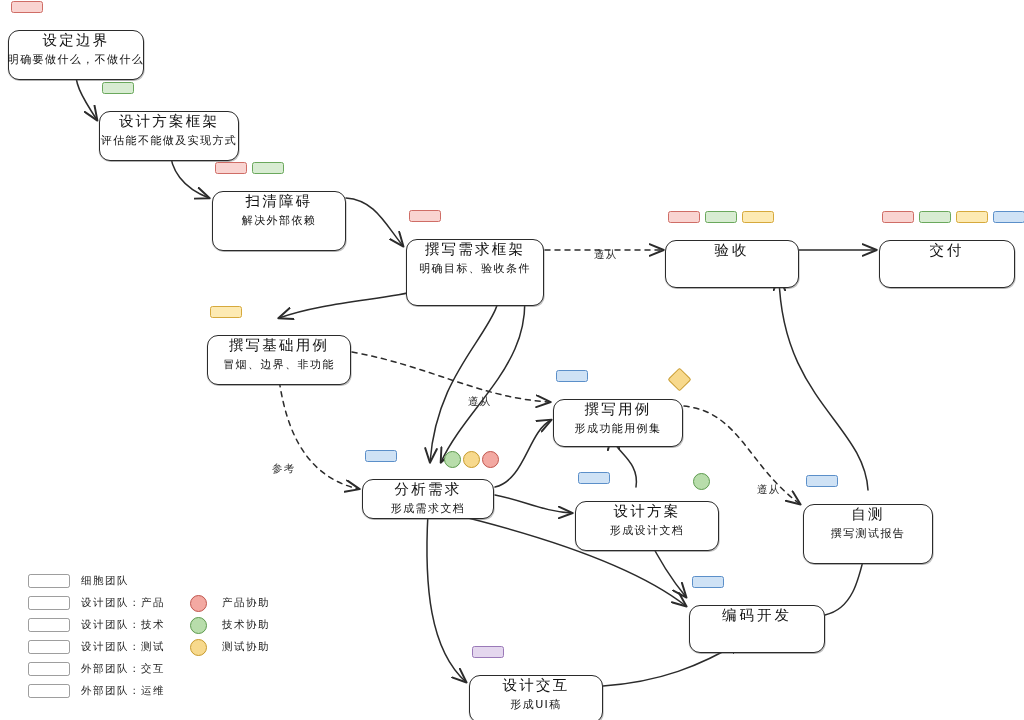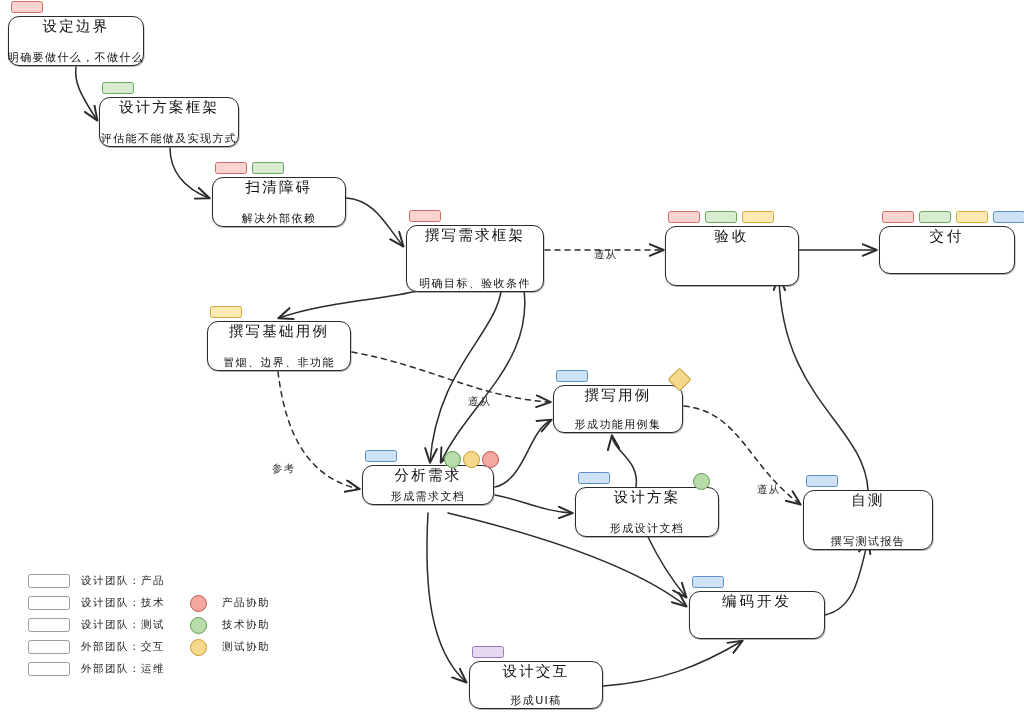--- a/index.html
+++ b/index.html
@@ -3,22 +3,22 @@
 <meta charset="utf-8">
 <style>
   html,body{margin:0;padding:0;background:#ffffff;}
   body{width:1024px;height:720px;overflow:hidden;
        font-family:"DejaVu Sans","Liberation Sans",sans-serif;}
   #stage{position:relative;width:1024px;height:720px;background:#fff;}
   svg.edges{position:absolute;left:0;top:0;width:1024px;height:720px;overflow:visible;}
 
   .node{position:absolute;box-sizing:border-box;
         border:1.6px solid #2b2b2b;border-radius:11px;background:#fff;
-        display:flex;flex-direction:column;align-items:center;justify-content:space-between;
-        box-shadow:1.3px 1.6px 0 -0.6px #44444455, -0.8px 1.1px 0 -0.4px #55555533;}
+        display:flex;flex-direction:column;align-items:center;justify-content:flex-start;
+        box-shadow:1.3px 1.6px 0 -0.6px #44444455, -0.8px 1.1px 0 -0.4px #55555533;margin-top:14px;}
   .node .t1{font-size:14.5px;color:#111;letter-spacing:2.2px;line-height:1.25;white-space:nowrap;}
   .node .t2{font-size:11px;color:#111;letter-spacing:1.4px;line-height:1.25;margin-top:4px;white-space:nowrap;}
   .node.single .t1{letter-spacing:3px;}
 
   .tags{position:absolute;display:flex;gap:5px;}
   .tag{width:30px;height:10px;border-radius:2.5px;border:1.2px solid rgba(0,0,0,.38);}
   .tag.blue{background:#cfe2f5;border-color:#5b8fc9;}
   .tag.red{background:#f9d4d1;border-color:#cf6d66;}
   .tag.green{background:#d8ecd2;border-color:#6aa85c;}
   .tag.yellow{background:#fdeab3;border-color:#d6a93c;}
@@ -104,21 +104,21 @@
       <div class="tags" style="left: 11px; top: 1px;">
         <span class="tag red"></span>
       </div>
       <div class="node" style="left: 99px; top: 97px; width: 140px; height: 50px;">
         <div class="t1">设计方案框架</div>
         <div class="t2">评估能不能做及实现方式</div>
       </div>
       <div class="tags" style="left: 102px; top: 82px;">
         <span class="tag green"></span>
       </div>
-      <div class="node" style="left: 212px; top: 177px; width: 134px; height: 50px;">
+      <div class="node" style="left: 212px; top: 177px; width: 134px; height: 60px;">
         <div class="t1">扫清障碍</div>
         <div class="t2">解决外部依赖</div>
       </div>
       <div class="tags" style="left: 215px; top: 162px;">
         <span class="tag red"></span>
         <span class="tag green"></span>
       </div>
       <div class="node" style="left: 406px; top: 225px; width: 138px; height: 67px;">
         <div class="t1">撰写需求框架</div>
         <div class="t2">明确目标、验收条件</div>
@@ -126,21 +126,21 @@
       <div class="tags" style="left: 409px; top: 210px;">
         <span class="tag red"></span>
       </div>
       <div class="node" style="left: 207px; top: 321px; width: 144px; height: 50px;">
         <div class="t1">撰写基础用例</div>
         <div class="t2">冒烟、边界、非功能</div>
       </div>
       <div class="tags" style="left: 210px; top: 306px;">
         <span class="tag yellow"></span>
       </div>
-      <div class="node single" style="left: 665px; top: 226px; width: 134px; height: 60px;">
+      <div class="node single" style="left: 665px; top: 226px; width: 134px; height: 48px;">
         <div class="t1">验收</div>
       </div>
       <div class="tags" style="left: 668px; top: 211px;">
         <span class="tag red"></span>
         <span class="tag green"></span>
         <span class="tag yellow"></span>
       </div>
       <div class="node single" style="left: 879px; top: 226px; width: 136px; height: 48px;">
         <div class="t1">交付</div>
       </div>
@@ -201,20 +201,24 @@
   <div id="labels-host">
       <div class="elabel" style="left: 594px; top: 248px;">遵从</div>
       <div class="elabel" style="left: 468px; top: 395px;">遵从</div>
       <div class="elabel" style="left: 272px; top: 462px;">参考</div>
       <div class="elabel" style="left: 757px; top: 483px;">遵从</div>
     </div>
 
   <div id="legend">
     <div class="lg-col" id="legend-swatches" style="left:0;top:0;">
         <div class="lg-row">
+          <span class="lg-sw blue"></span>
+          <span class="lg-txt">细胞团队</span>
+        </div>
+        <div class="lg-row">
           <span class="lg-sw red"></span>
           <span class="lg-txt">设计团队：产品</span>
         </div>
         <div class="lg-row">
           <span class="lg-sw green"></span>
           <span class="lg-txt">设计团队：技术</span>
         </div>
         <div class="lg-row">
           <span class="lg-sw yellow"></span>
           <span class="lg-txt">设计团队：测试</span>

